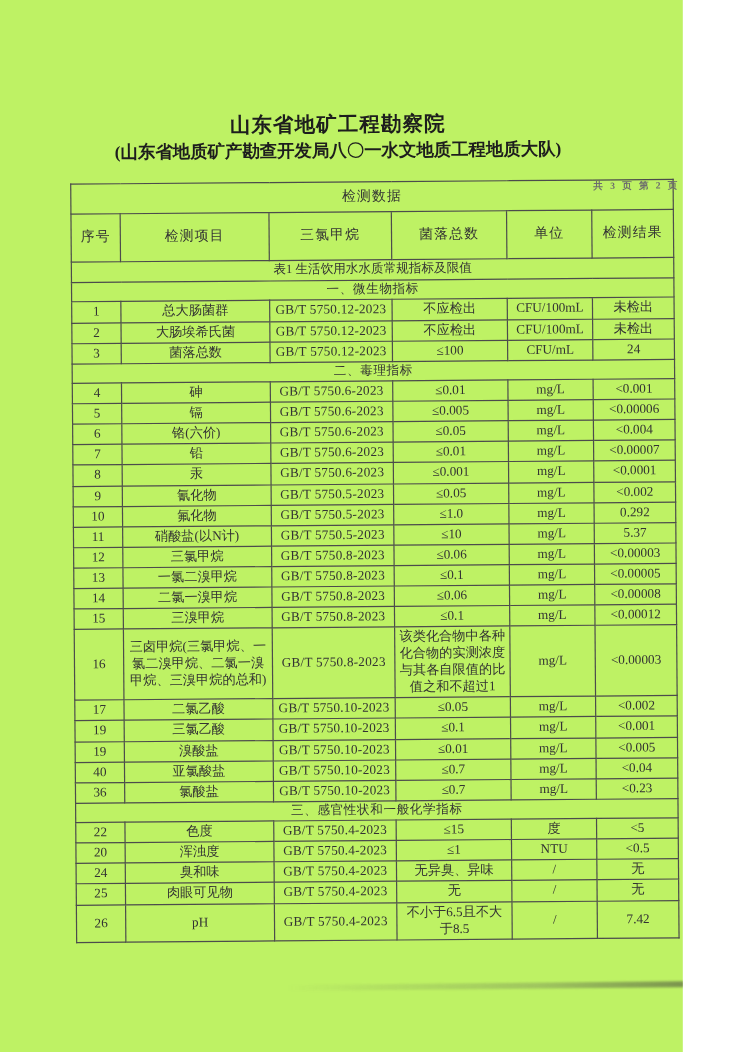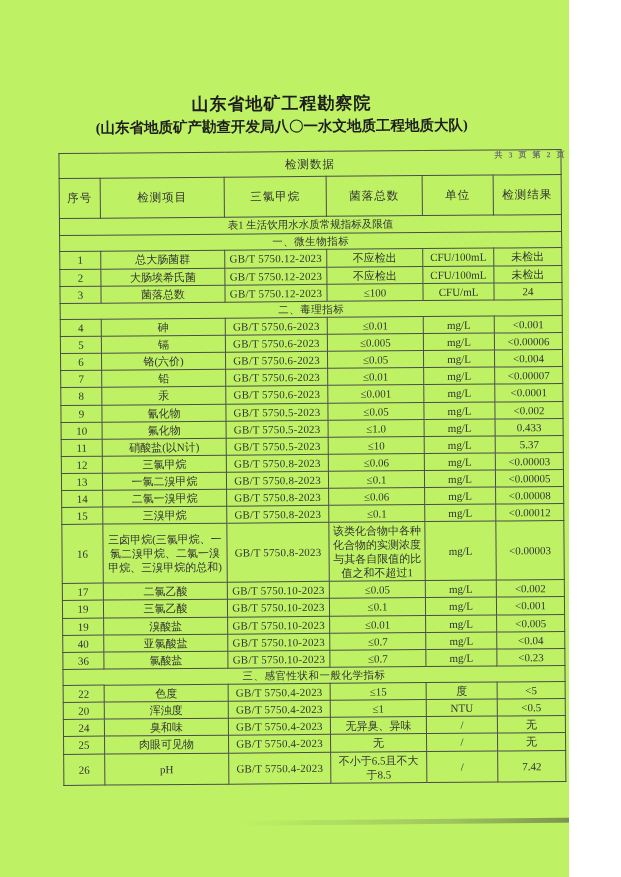--- a/index.html
+++ b/index.html
@@ -235,21 +235,21 @@
             <td class="c3">≤0.05</td>
             <td class="c4">mg/L</td>
             <td class="c5">&lt;0.002</td>
           </tr>
           <tr class="data-row">
             <td class="c0">10</td>
             <td class="c1">氟化物</td>
             <td class="c2">GB/T 5750.5-2023</td>
             <td class="c3">≤1.0</td>
             <td class="c4">mg/L</td>
-            <td class="c5">0.433</td>
+            <td class="c5">0.292</td>
           </tr>
           <tr class="data-row">
             <td class="c0">11</td>
             <td class="c1">硝酸盐(以N计)</td>
             <td class="c2">GB/T 5750.5-2023</td>
             <td class="c3">≤10</td>
             <td class="c4">mg/L</td>
             <td class="c5">5.37</td>
           </tr>
           <tr class="data-row">

